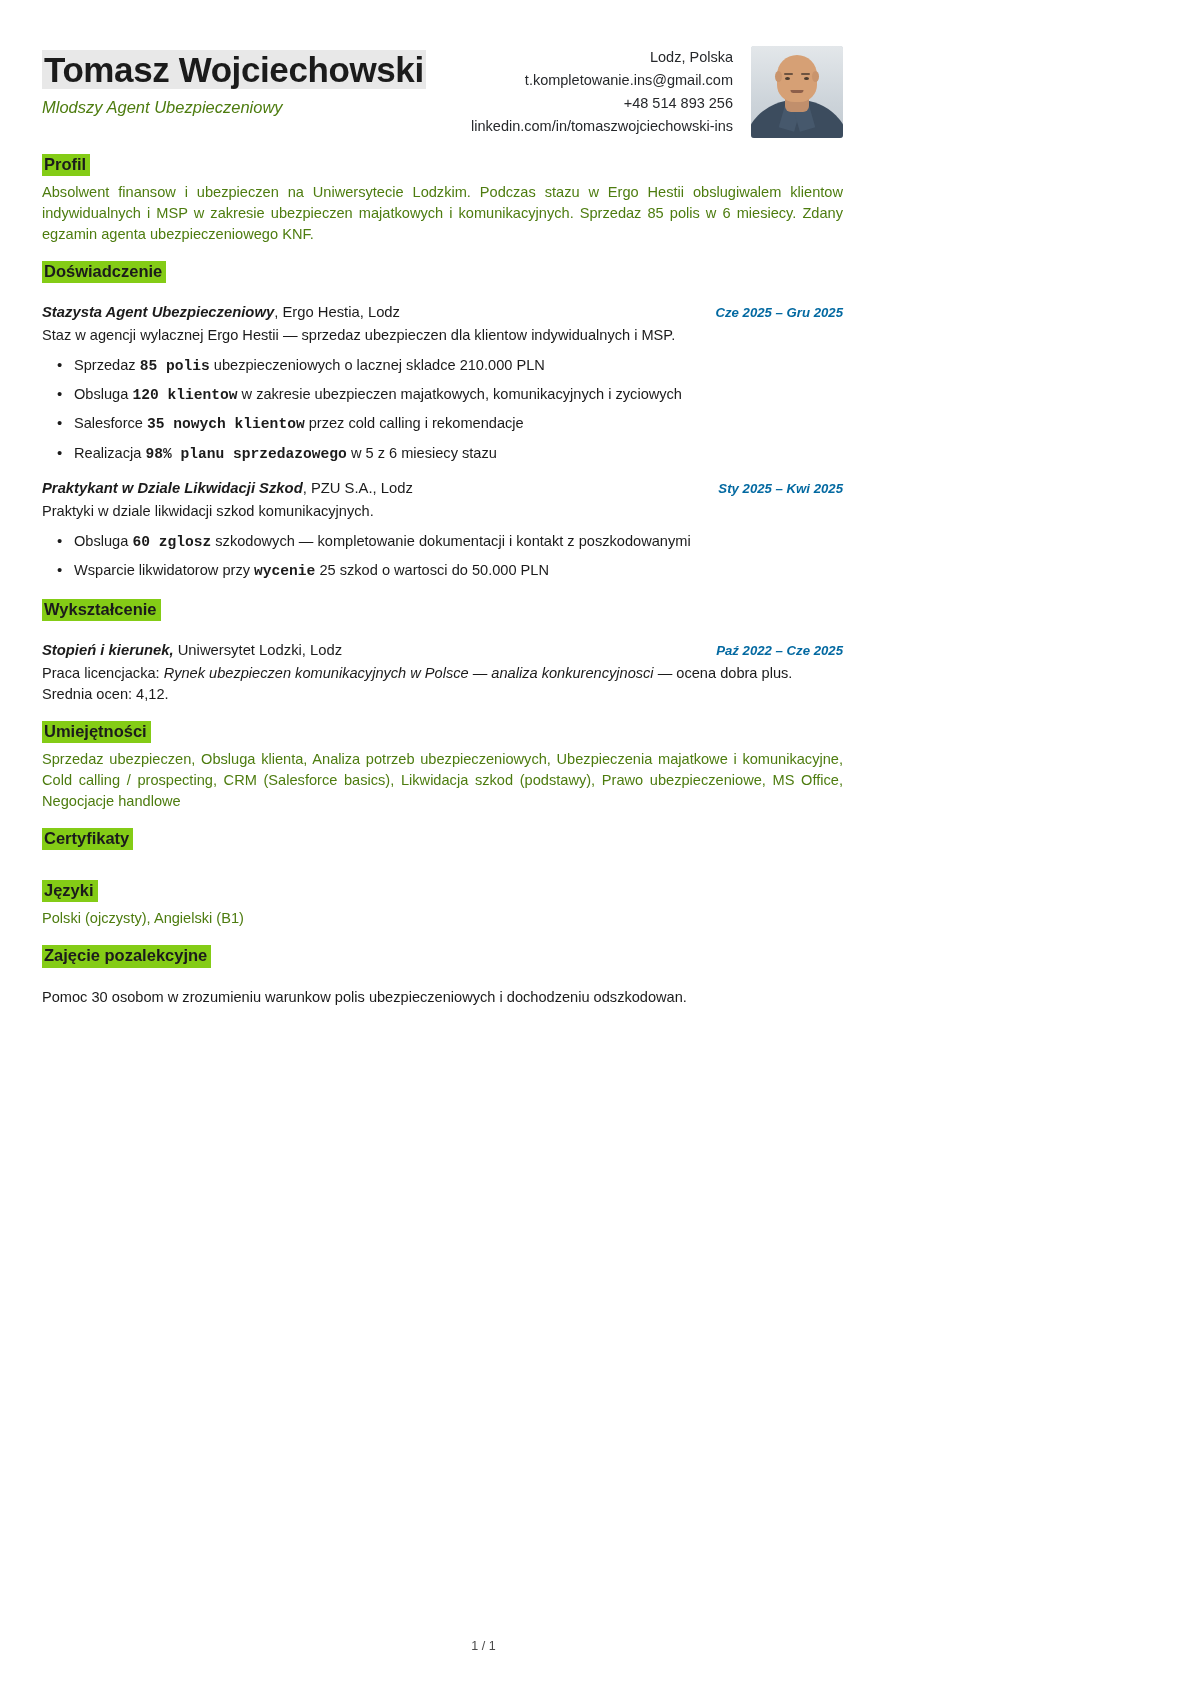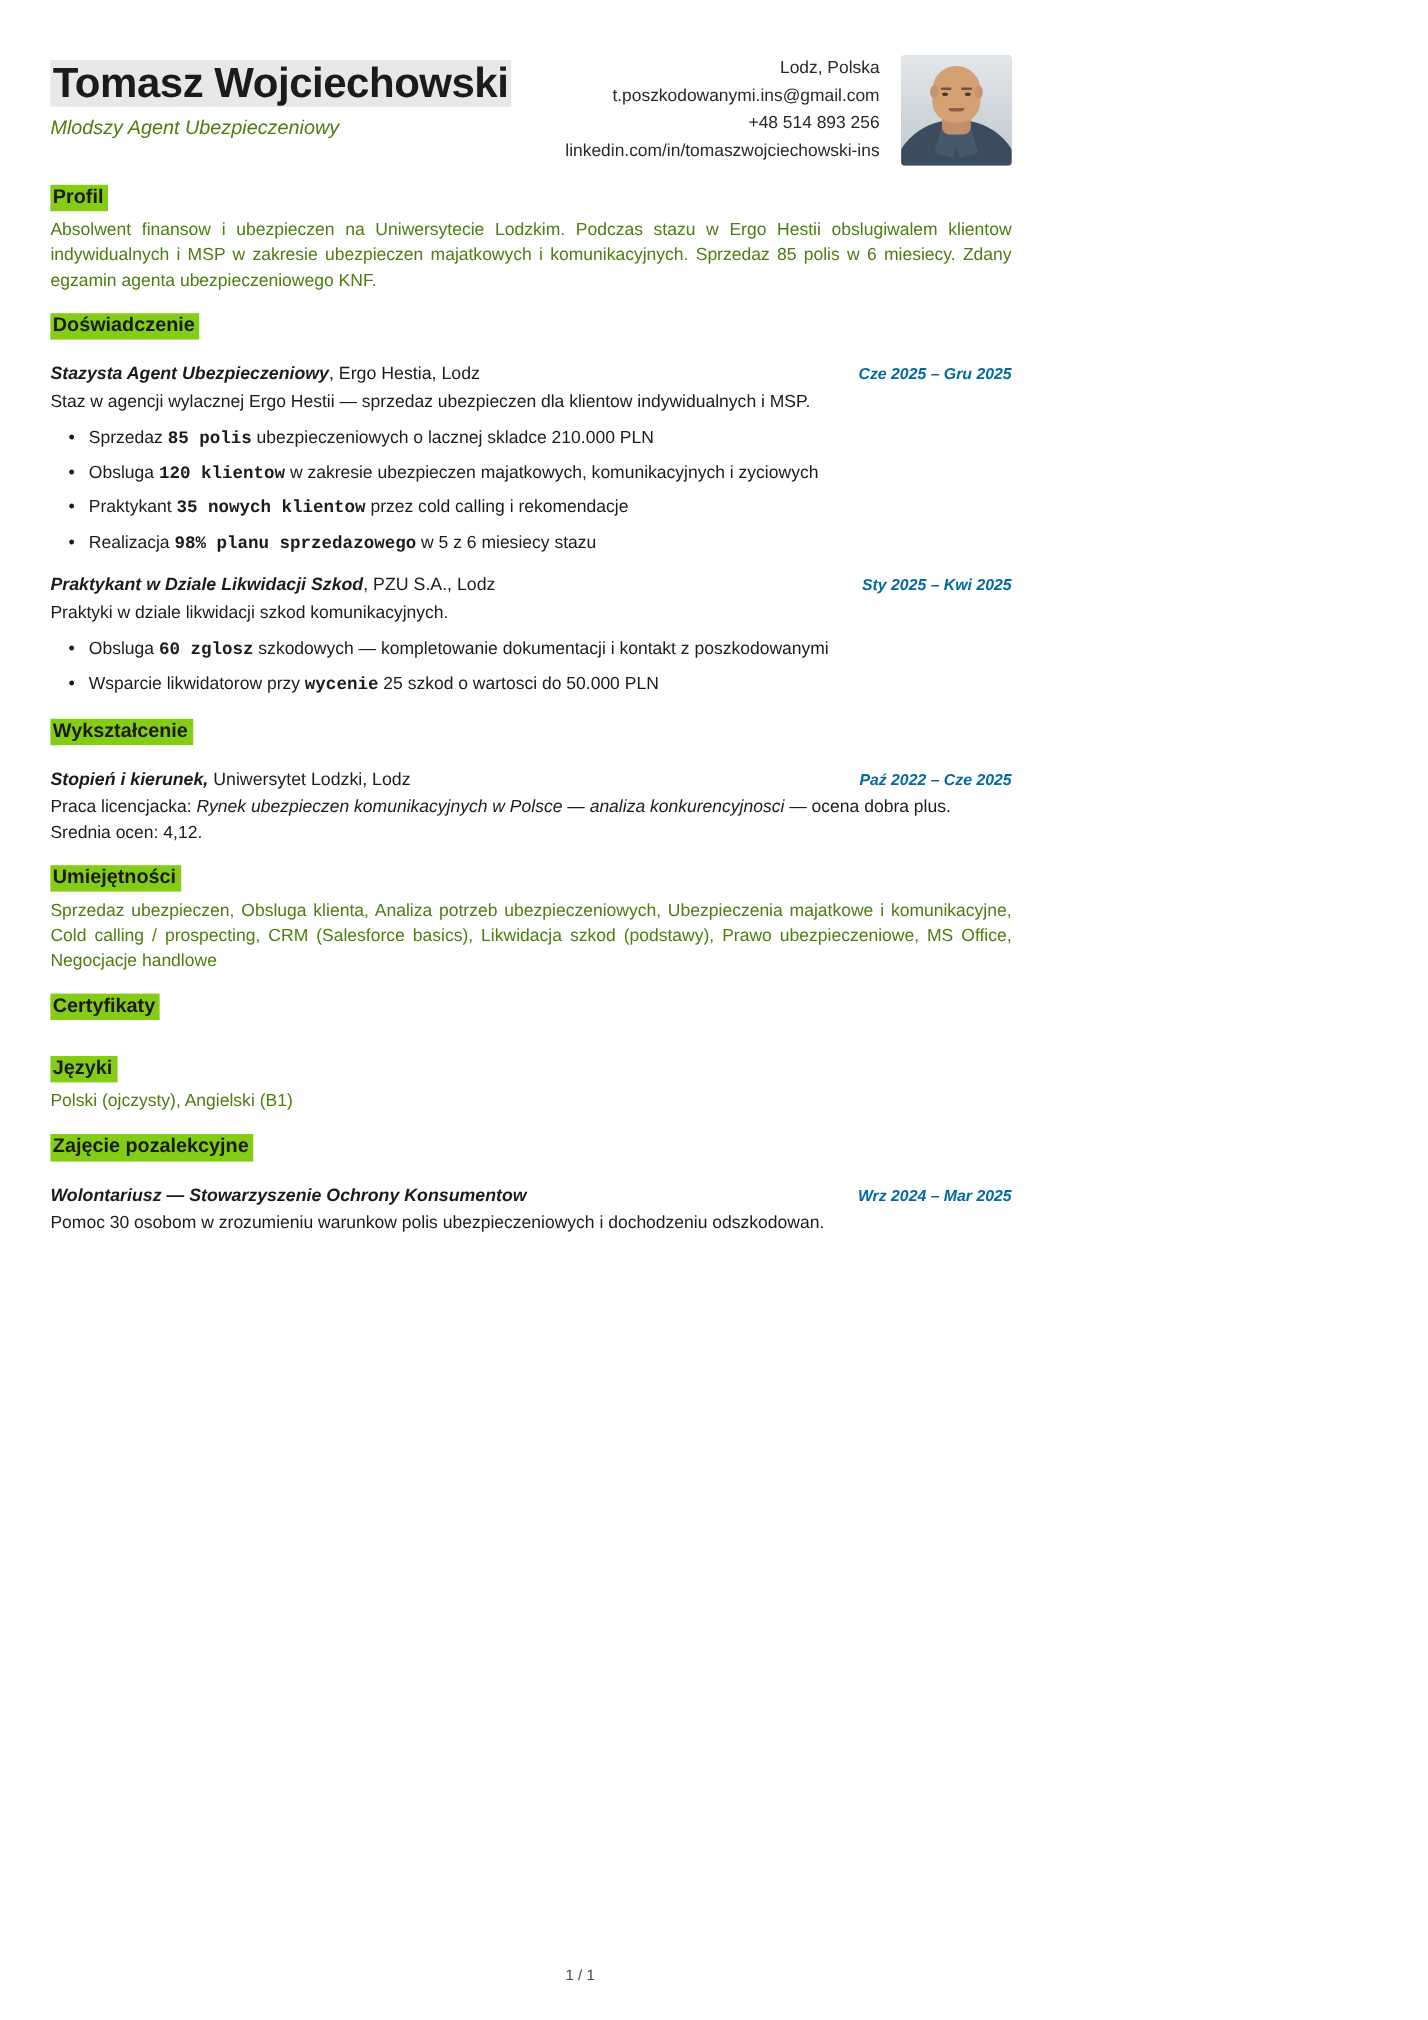--- a/index.html
+++ b/index.html
@@ -223,21 +223,21 @@
     <div class="identity">
       <div class="name-wrap">
         <h1 class="full-name">Tomasz Wojciechowski</h1>
       </div>
       <div class="job-title">Mlodszy Agent Ubezpieczeniowy</div>
     </div>
 
     <div class="header-right">
       <div class="contact">
         <div>Lodz, Polska</div>
-        <div>t.poszkodowanymi.ins@gmail.com</div>
+        <div>t.kompletowanie.ins@gmail.com</div>
         <div>+48 514 893 256</div>
         <div>linkedin.com/in/tomaszwojciechowski-ins</div>
       </div>
       <div class="photo">
         <div class="bg-wall"></div>
         <div class="shoulders"></div>
         <div class="collar-l"></div>
         <div class="collar-r"></div>
         <div class="neck"></div>
         <div class="head"></div>
@@ -262,21 +262,21 @@
     <div id="experience-entries">
         <div class="entry">
           <div class="entry-head">
             <div class="entry-role"><span class="role-strong">Stazysta Agent Ubezpieczeniowy</span><span>, Ergo Hestia, Lodz</span></div>
             <div class="entry-date">Cze 2025 – Gru 2025</div>
           </div>
           <div class="entry-sub">Staz w agencji wylacznej Ergo Hestii — sprzedaz ubezpieczen dla klientow indywidualnych i MSP.</div>
           <ul class="bullets">
             <li><span>Sprzedaz </span><span class="b">85 polis</span><span> ubezpieczeniowych o lacznej skladce 210.000 PLN</span></li>
             <li><span>Obsluga </span><span class="b">120 klientow</span><span> w zakresie ubezpieczen majatkowych, komunikacyjnych i zyciowych</span></li>
-            <li><span>Praktykant </span><span class="b">35 nowych klientow</span><span> przez cold calling i rekomendacje</span></li>
+            <li><span>Salesforce </span><span class="b">35 nowych klientow</span><span> przez cold calling i rekomendacje</span></li>
             <li><span>Realizacja </span><span class="b">98% planu sprzedazowego</span><span> w 5 z 6 miesiecy stazu</span></li>
           </ul>
         </div>
         <div class="entry">
           <div class="entry-head">
             <div class="entry-role"><span class="role-strong">Praktykant w Dziale Likwidacji Szkod</span><span>, PZU S.A., Lodz</span></div>
             <div class="entry-date">Sty 2025 – Kwi 2025</div>
           </div>
           <div class="entry-sub">Praktyki w dziale likwidacji szkod komunikacyjnych.</div>
           <ul class="bullets">
@@ -312,23 +312,19 @@
 
   <div class="section">
     <div class="section-title">Języki</div>
     <div class="body-text">Polski (ojczysty), Angielski (B1)</div>
   </div>
 
   <div class="section">
     <div class="section-title">Zajęcie pozalekcyjne</div>
     <div id="extracurricular-entries">
         <div class="entry">
-          <div class="entry-head">
-            <div class="entry-role"><span class="role-strong">Wolontariusz — Stowarzyszenie Ochrony Konsumentow</span></div>
-            <div class="entry-date">Wrz 2024 – Mar 2025</div>
-          </div>
           <div class="entry-sub">Pomoc 30 osobom w zrozumieniu warunkow polis ubezpieczeniowych i dochodzeniu odszkodowan.</div>
         </div>
       </div>
   </div>
 
   <div class="footer">1 / 1</div>
 </div>
 
 </body></html>

